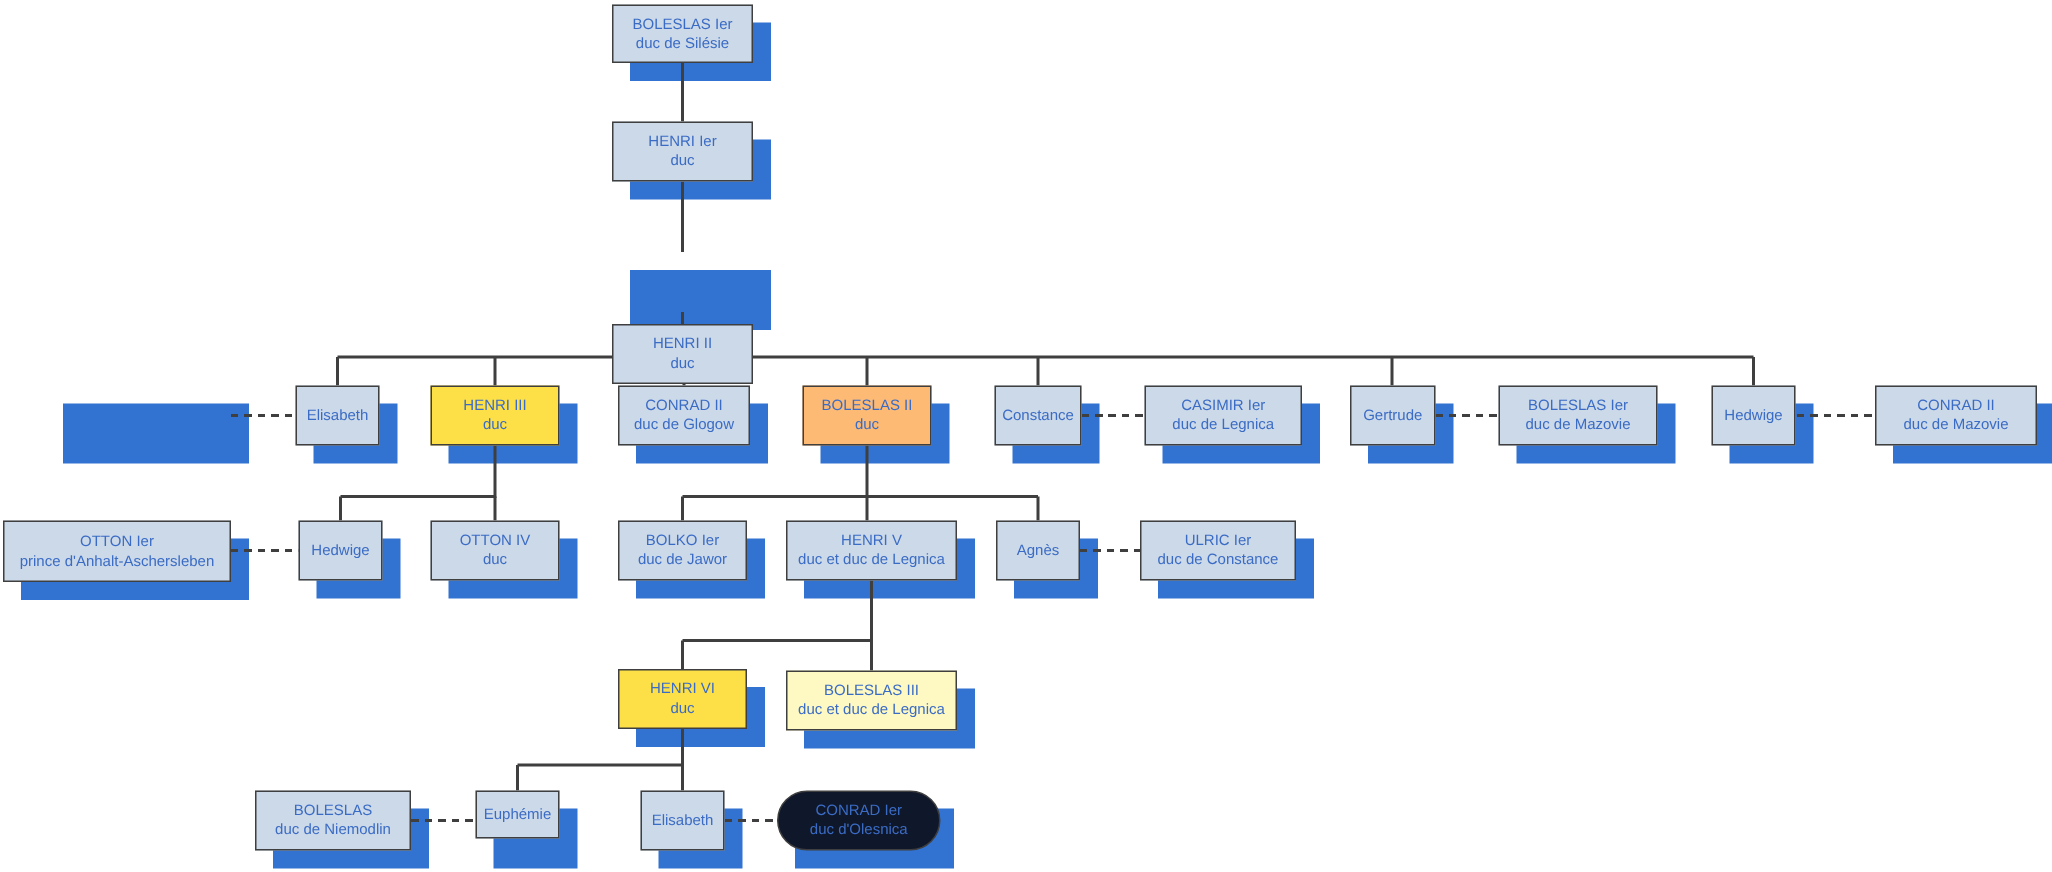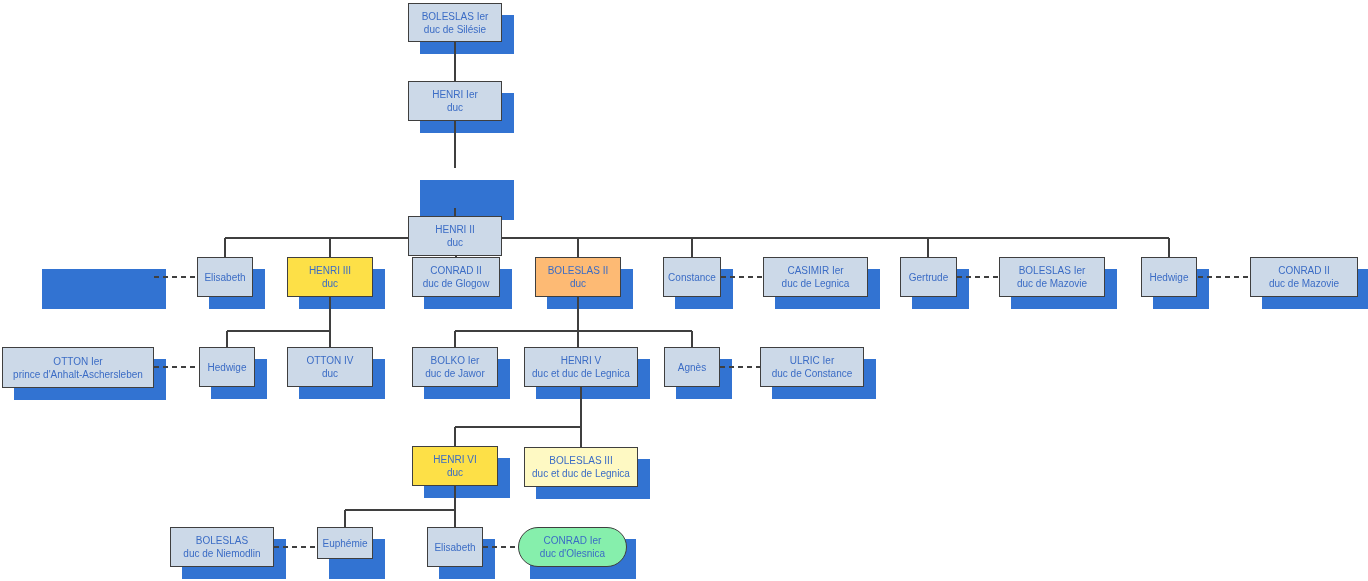--- a/index.html
+++ b/index.html
@@ -196,17 +196,17 @@
     </div>
     <div class="node-shadow" style="left: 329px; top: 539px; width: 56px; height: 40px; background: rgb(50, 115, 210);"></div>
     <div class="node" style="left: 317px; top: 527px; width: 56px; height: 32px; background: rgb(204, 217, 232); border-color: rgb(63, 63, 63); color: rgb(59, 108, 197);">
       <div class="node-line">Euphémie</div>
     </div>
     <div class="node-shadow" style="left: 439px; top: 539px; width: 56px; height: 40px; background: rgb(50, 115, 210);"></div>
     <div class="node" style="left: 427px; top: 527px; width: 56px; height: 40px; background: rgb(204, 217, 232); border-color: rgb(63, 63, 63); color: rgb(59, 108, 197);">
       <div class="node-line">Elisabeth</div>
     </div>
     <div class="node-shadow" style="left: 530px; top: 539px; width: 106px; height: 40px; background: rgb(50, 115, 210);"></div>
-    <div class="node" style="left: 518px; top: 527px; width: 109px; height: 40px; background: #86efac; border-color: rgb(63, 63, 63); color: rgb(59, 108, 197); border-radius: 20px;">
+    <div class="node" style="left: 518px; top: 527px; width: 109px; height: 40px; background: #0f172a; border-color: rgb(63, 63, 63); color: rgb(59, 108, 197); border-radius: 20px;">
       <div class="node-line">CONRAD Ier</div>
       <div class="node-line">duc d'Olesnica</div>
     </div>
   </div>
 
 </body></html>

